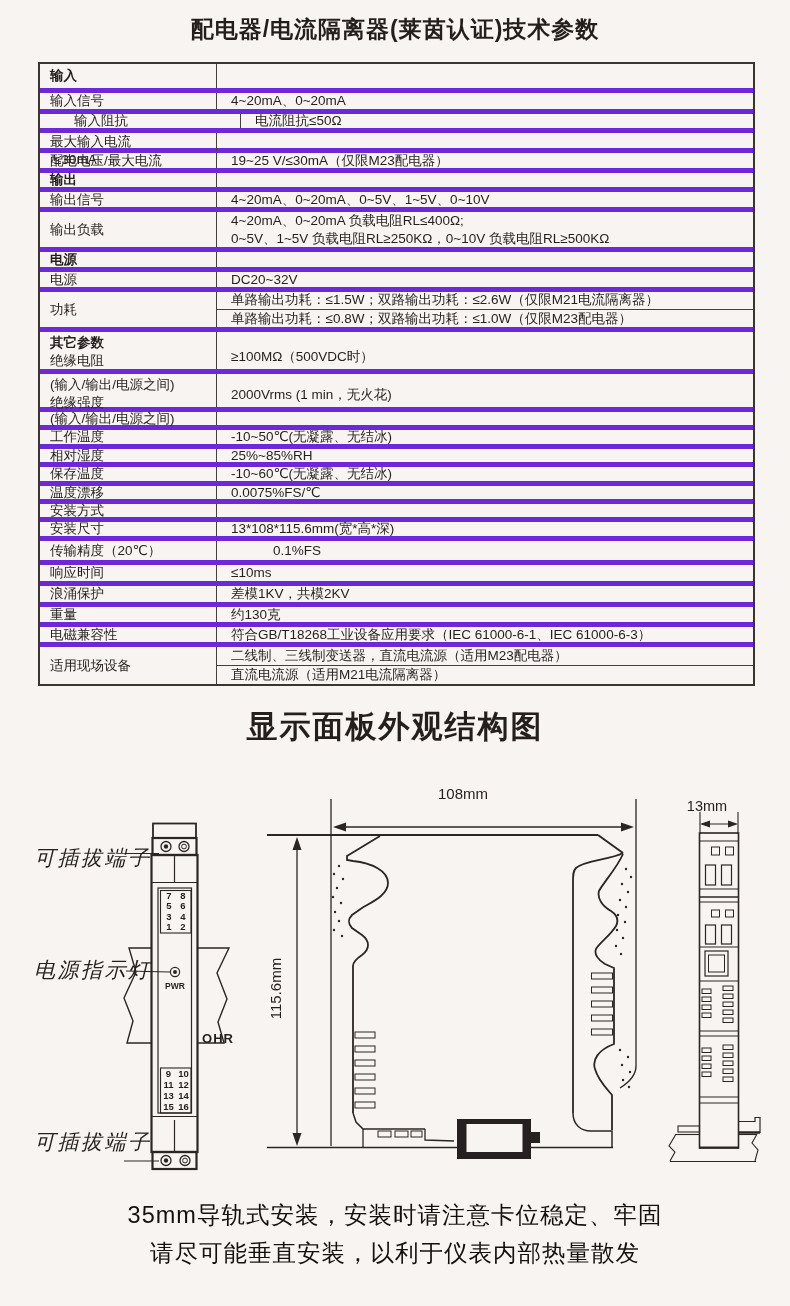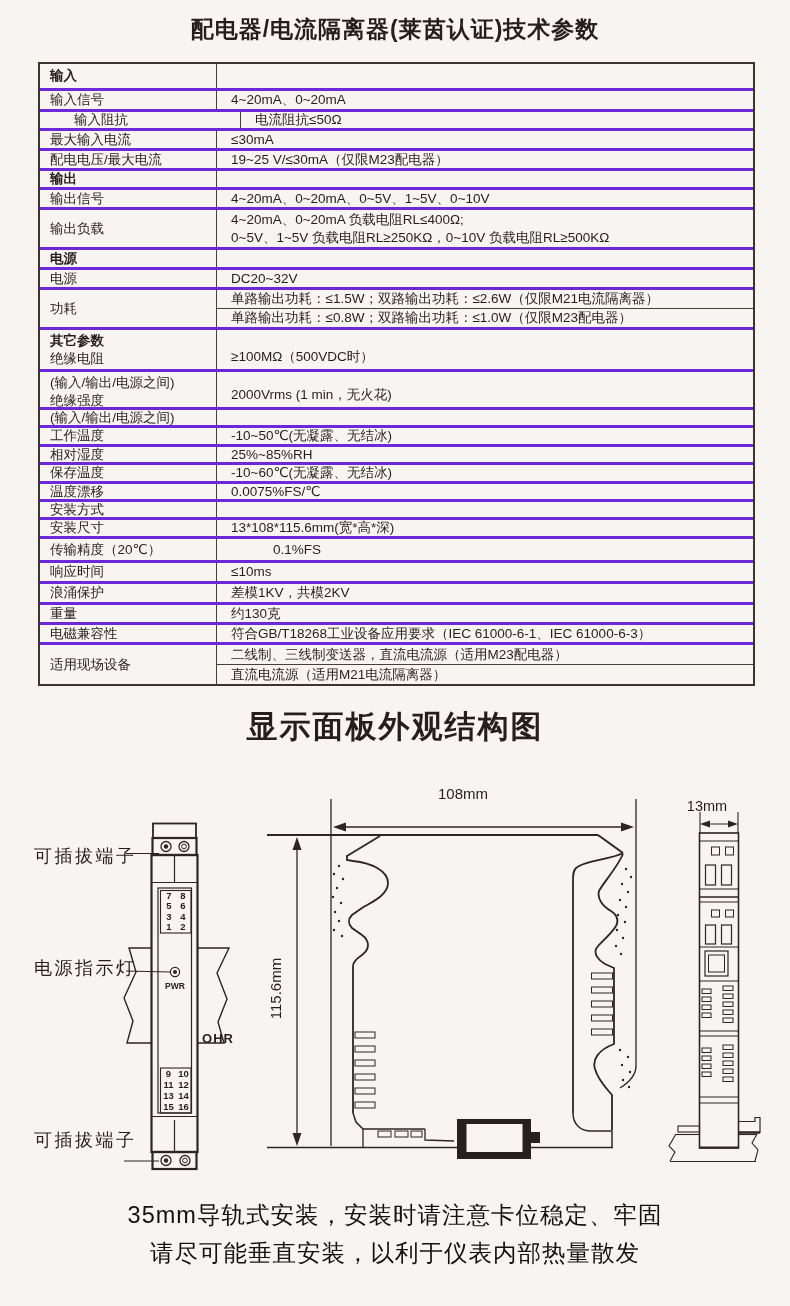--- a/index.html
+++ b/index.html
@@ -16,37 +16,37 @@
   }
   #section-title{
     left:0;top:706px;width:790px;text-align:center;
     font-size:31px;font-weight:700;letter-spacing:2px;
   }
   
   #spec-table{
     left:38px;top:62px;width:717px;box-sizing:border-box;
     border:2px solid #3b3530;font-size:13.5px;line-height:1.3;
   }
-  .spec-row{display:flex;border-top:3px solid #6d28d9;box-sizing:border-box;}
+  .spec-row{display:flex;border-top:5px solid #6d28d9;box-sizing:border-box;}
   #spec-table .spec-row:first-child{border-top:none;}
   .cell{box-sizing:border-box;}
   .lblcell{
     width:177px;border-right:1px solid #46403b;
     display:flex;flex-direction:column;justify-content:center;
     padding-left:10px;
   }
   .lblcell.multi{justify-content:space-between;padding-top:2px;padding-bottom:3px;}
   .valcell{flex:1;display:flex;flex-direction:column;justify-content:center;padding-left:14px;}
   .valcell.bottom{justify-content:flex-end;padding-bottom:3px;}
   .valcell.split{padding-left:0;}
   .subval{flex:1;display:flex;align-items:center;padding-left:14px;}
   .subval + .subval{border-top:1px solid #46403b;}
   .bold{font-weight:700;}
   
-  .dlabel{font-size:18px;letter-spacing:2.5px;white-space:nowrap;}
+  .dlabel{font-size:21px;letter-spacing:2.5px;white-space:nowrap;font-style:italic;}
   #dim-108{left:408px;top:785px;width:110px;text-align:center;font-size:15px;letter-spacing:0;}
   #dim-115{
     left:228px;top:980px;width:94px;text-align:center;font-size:15px;letter-spacing:0;
     transform:rotate(-90deg);transform-origin:center;
   }
   #dim-13{left:680px;top:798px;width:54px;text-align:center;font-size:14.5px;letter-spacing:0;}
   #pwr-label{left:160px;top:981px;width:30px;text-align:center;font-size:8.5px;font-weight:700;letter-spacing:0;}
   #brand{left:154px;top:1031px;width:42px;text-align:center;font-size:13px;font-weight:800;letter-spacing:1px;margin-left:43px;}
   .tgrid{display:flex;flex-direction:column;justify-content:space-around;box-sizing:border-box;}
   #term-top{left:162px;top:891px;width:28px;height:41px;}
@@ -263,21 +263,21 @@
       </div>
     </div>
     <div class="spec-row" style="height: 19px; padding-left: 24px;">
       <div class="cell lblcell">
         <span>输入阻抗</span>
       </div>
       <div class="cell valcell">
         <div class="valline">电流阻抗≤50Ω</div>
       </div>
     </div>
-    <div class="spec-row" style="height: 20px;">
+    <div class="spec-row" style="height: 20px; flex-direction: column;">
       <div class="cell lblcell">
         <span>最大输入电流</span>
       </div>
       <div class="cell valcell">
         <div class="valline">≤30mA</div>
       </div>
     </div>
     <div class="spec-row" style="height: 20px;">
       <div class="cell lblcell">
         <span>配电电压/最大电流</span>

